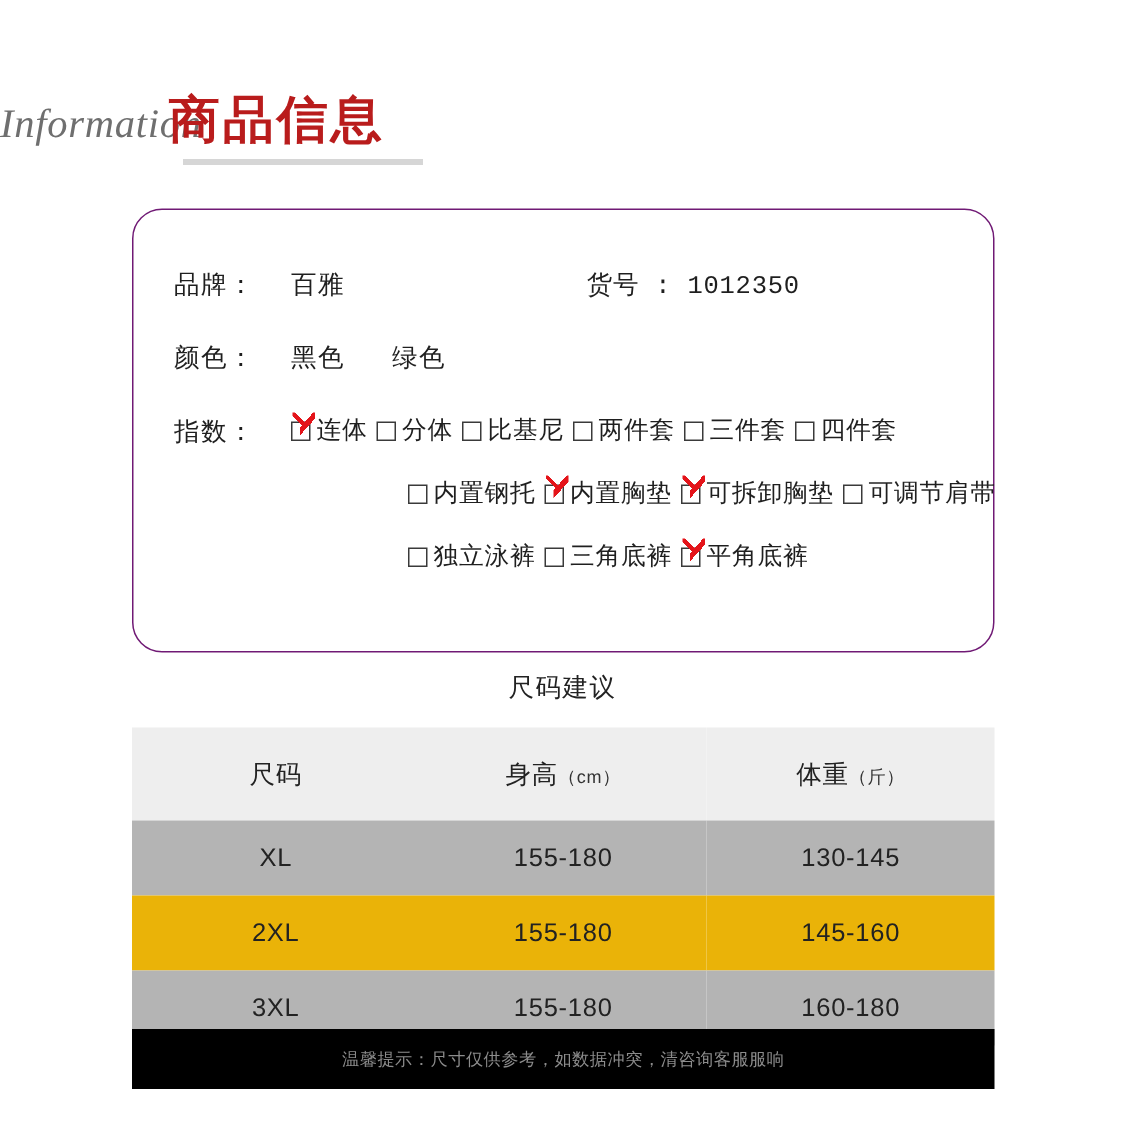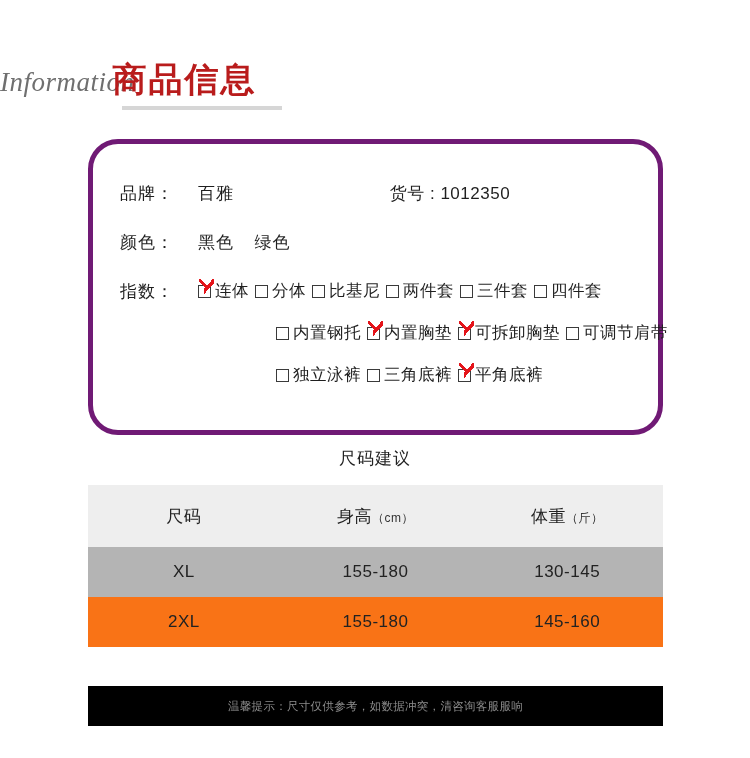--- a/index.html
+++ b/index.html
@@ -57,23 +57,24 @@
     z-index: 0;
   }
 
   
   .info-card {
     position: absolute;
     left: 88px;
     top: 139px;
     width: 575px;
     height: 296px;
-    border: 5px solid #701a75;
-    border-radius: 30px;
+    border: 1px solid #701a75;
+    border-radius: 20px;
     background: #fff;
+    font-family: Liberation Mono, monospace;
   }
   .info-rows {
     padding: 38px 0 0 27px;
   }
   .info-row {
     display: flex;
     align-items: flex-start;
     font-size: 17px;
     color: #1f1f1f;
     margin-bottom: 26px;
@@ -154,21 +155,21 @@
     height: 62px;
     background: #eeeeee;
     font-size: 17px;
   }
   .size-table thead th .unit {
     font-size: 12px;
     color: #333;
   }
   .size-table tbody tr { height: 50px; }
   .row-dark td { background: #b4b4b4; }
-  .row-light td { background: #f97316; }
+  .row-light td { background: #eab308; }
 
   .size-note {
     position: absolute;
     left: 88px;
     top: 686px;
     width: 575px;
     height: 40px;
     background: #000000;
     display: flex;
     align-items: center;
@@ -300,16 +301,21 @@
     <tr class="row-dark">
       <td>XL</td>
       <td>155-180</td>
       <td>130-145</td>
     </tr>
     <tr class="row-light">
       <td>2XL</td>
       <td>155-180</td>
       <td>145-160</td>
     </tr>
+    <tr class="row-dark">
+      <td>3XL</td>
+      <td>155-180</td>
+      <td>160-180</td>
+    </tr>
   </tbody>
 </table>
 
 <div class="size-note">温馨提示：尺寸仅供参考，如数据冲突，清咨询客服服响</div>
 
 </body></html>

